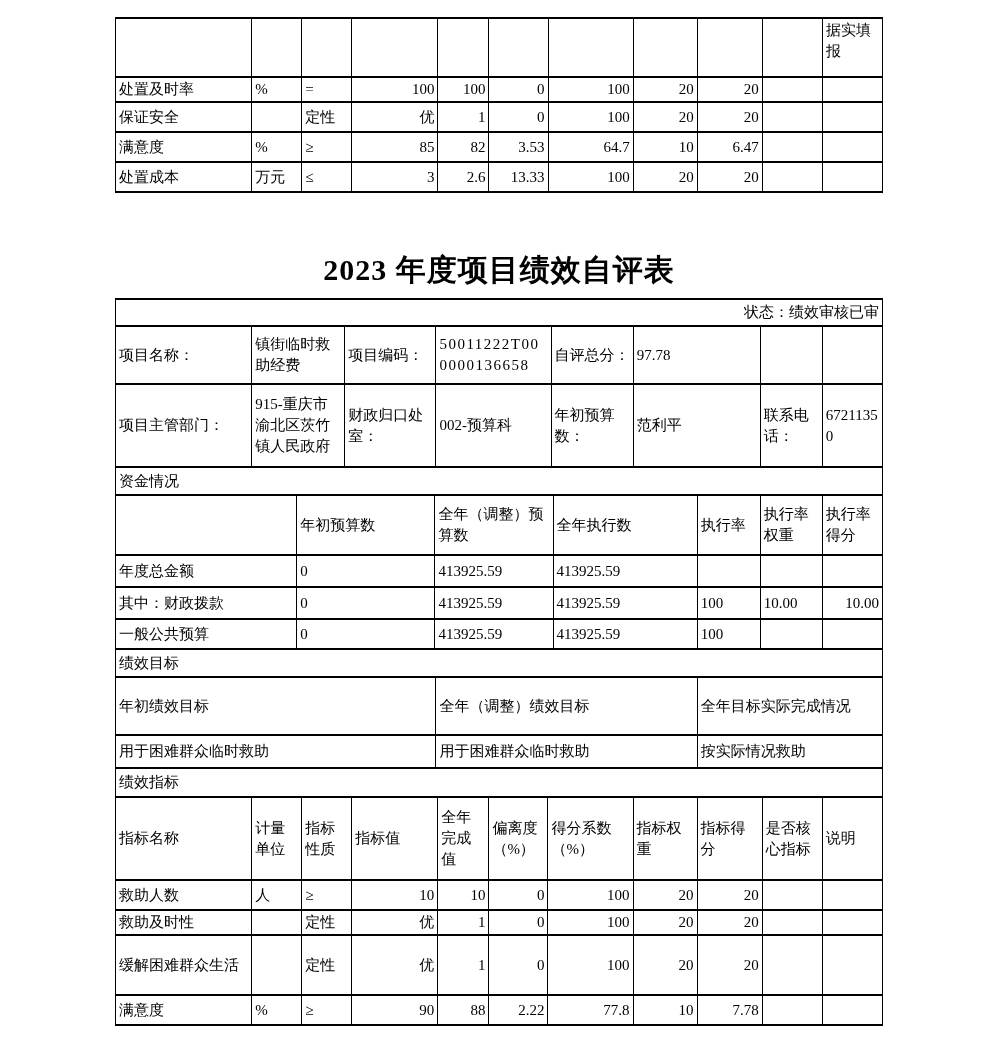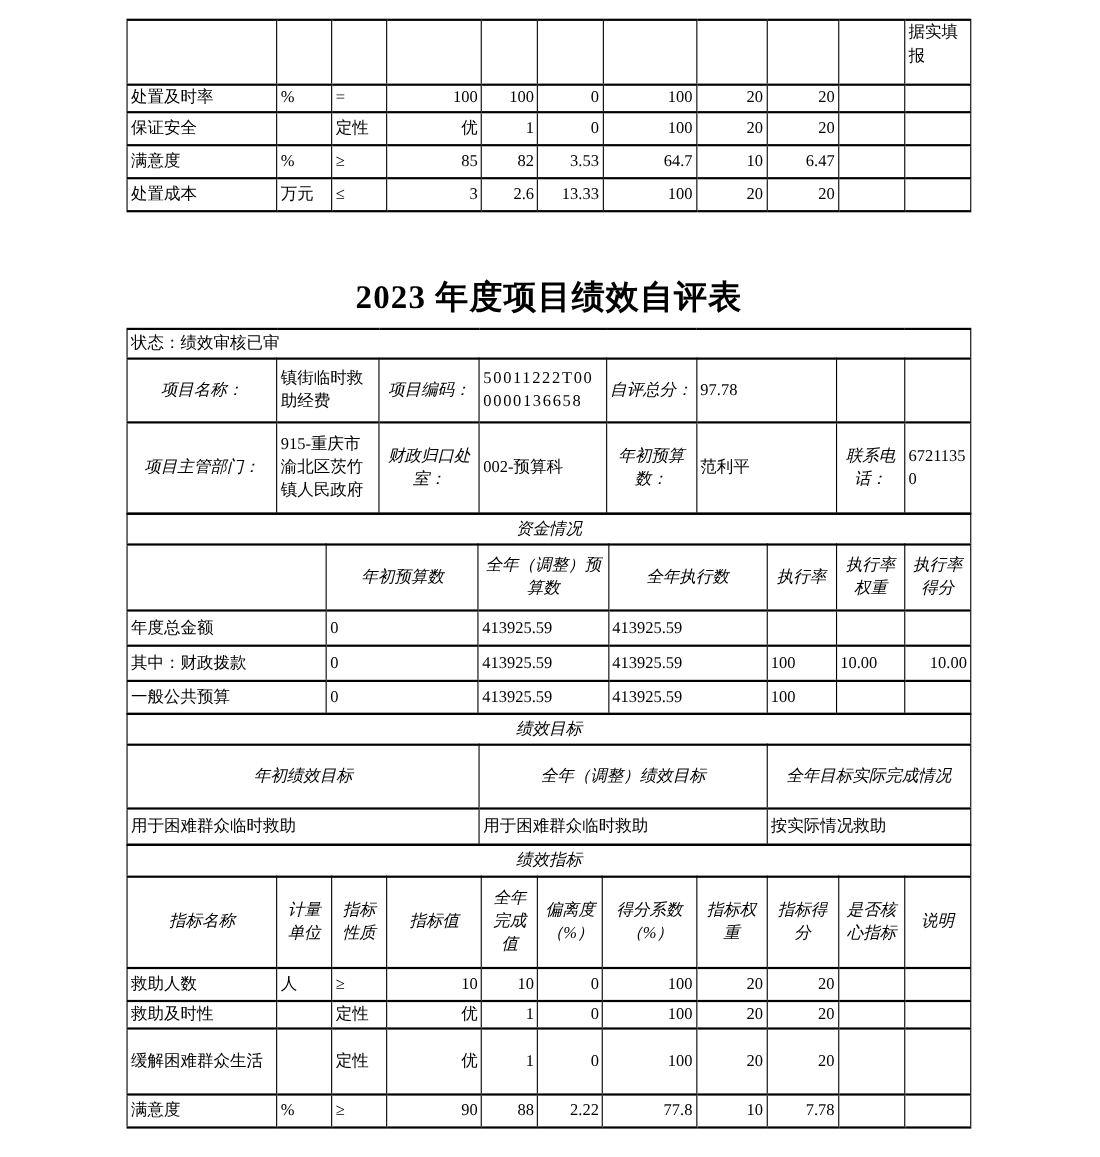--- a/index.html
+++ b/index.html
@@ -8,29 +8,29 @@
     font-family:"Liberation Serif","DejaVu Serif",serif; color:#000; overflow:hidden;margin-top:12px;
   }
   table.t { border-collapse:collapse; table-layout:fixed; width:768px; }
   .t td {
     border:1px solid #000; border-top-width:2px; border-bottom-width:2px;
     padding:1px 3px; font-size:15px; line-height:1.4; vertical-align:middle;
     word-break:break-all; overflow:hidden;
   }
   .al { text-align:left; }
   .ar { text-align:right; }
-  .ac { text-align:center;font-style:italic; }
+  .ac { text-align:left; }
   .top-table { position:absolute; left:115px; top:5px; }
   .doc-title {
     position:absolute; left:116px; top:238px; width:766px;
     text-align:center; font-weight:bold; font-size:30px; letter-spacing:1px;
   }
   .main-wrap { position:absolute; left:115px; top:286px; }
   .main-wrap table + table { margin-top:-2px; }
-  .status-cell { padding-right:3px; }
+  .status-cell { text-align:right; padding-right:3px; }
   .code { letter-spacing:1.5px; font-size:16px; }
 </style>
 </head>
 <body>
 
 <div class="page">
 
   <table class="t top-table">
     <colgroup>
       <col style="width:136px">

